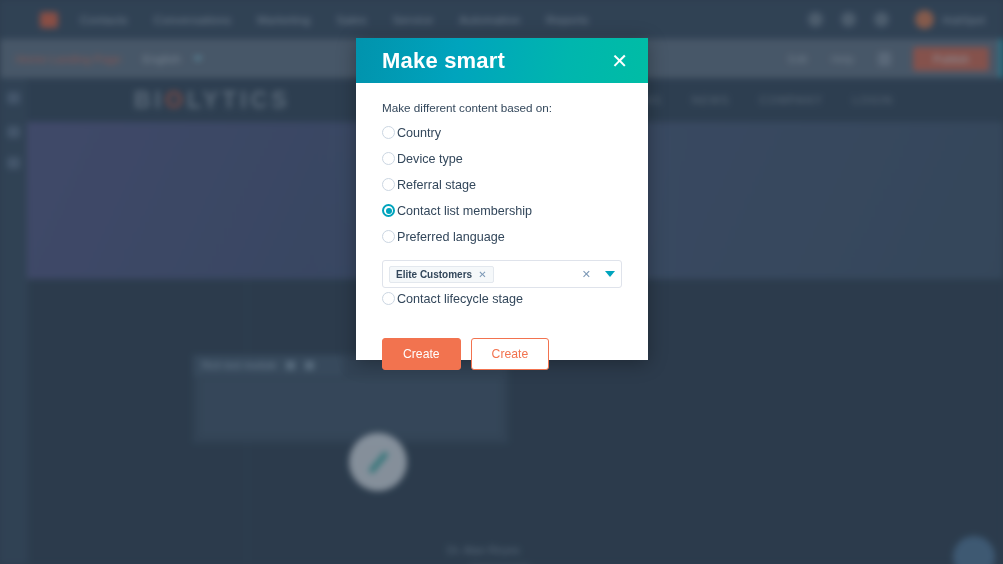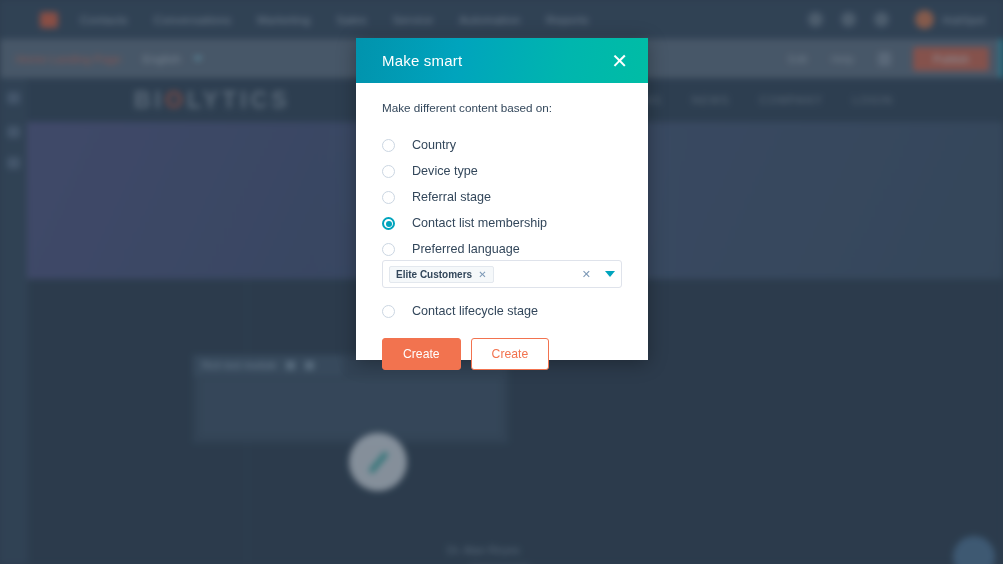--- a/index.html
+++ b/index.html
@@ -177,31 +177,31 @@
     background: #ffffff;
     box-shadow: 0 3px 18px rgba(0,0,0,.32);
   }
   .modal-head {
     height: 45px;
     background: linear-gradient(100deg, #0193ad 0%, #00a4bd 35%, #00b6ae 72%, #00bda5 100%);
     display: flex; align-items: center; justify-content: space-between;
     padding: 0 16px 0 26px;
   }
   .modal-title {
-    color: #fff; font-size: 15px; font-weight: 400; letter-spacing: .2px;
+    color: #fff; font-size: 22px; font-weight: 700; letter-spacing: .2px;
   }
   .modal-close {
     color: #fff; font-size: 20px; line-height: 1; cursor: pointer;
     font-weight: 300; padding: 2px 4px;
   }
   .modal-body { padding: 18px 26px 0 26px; }
   .prompt { color: #33475b; font-size: 11.7px; margin-bottom: 12px; }
 
   .opt {
-    display: flex; align-items: flex-end; gap: 17px;
+    display: flex; align-items: flex-start; gap: 2px;
     height: 26px; cursor: pointer;
   }
   .radio {
     width: 13px; height: 13px; border-radius: 50%;
     border: 1.6px solid #cbd6e2; background: #fff;
     flex: 0 0 auto; position: relative;
   }
   .radio.sel { border-color: #00a4bd; border-width: 2px; }
   .radio.sel::after {
     content: ""; position: absolute; left: 50%; top: 50%;

